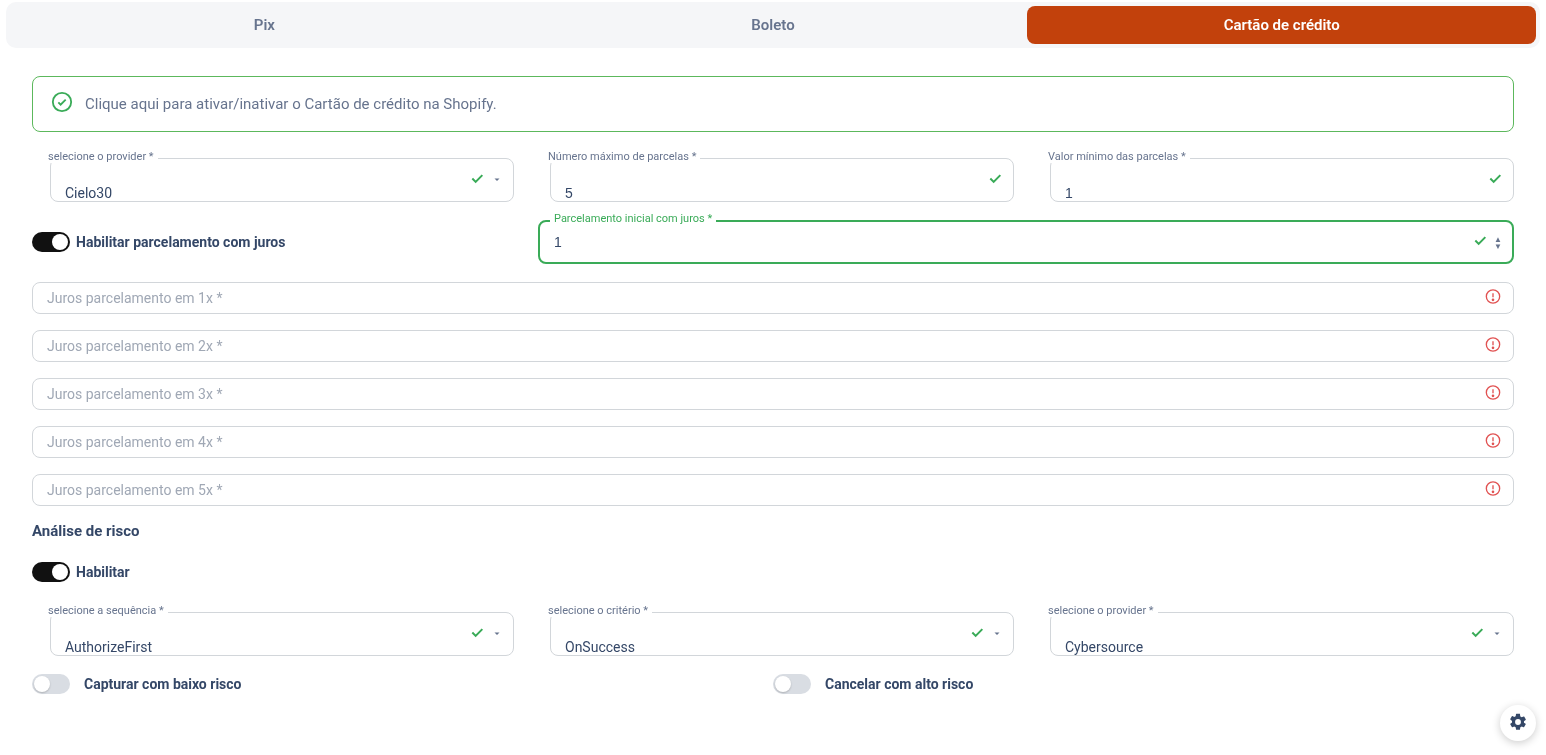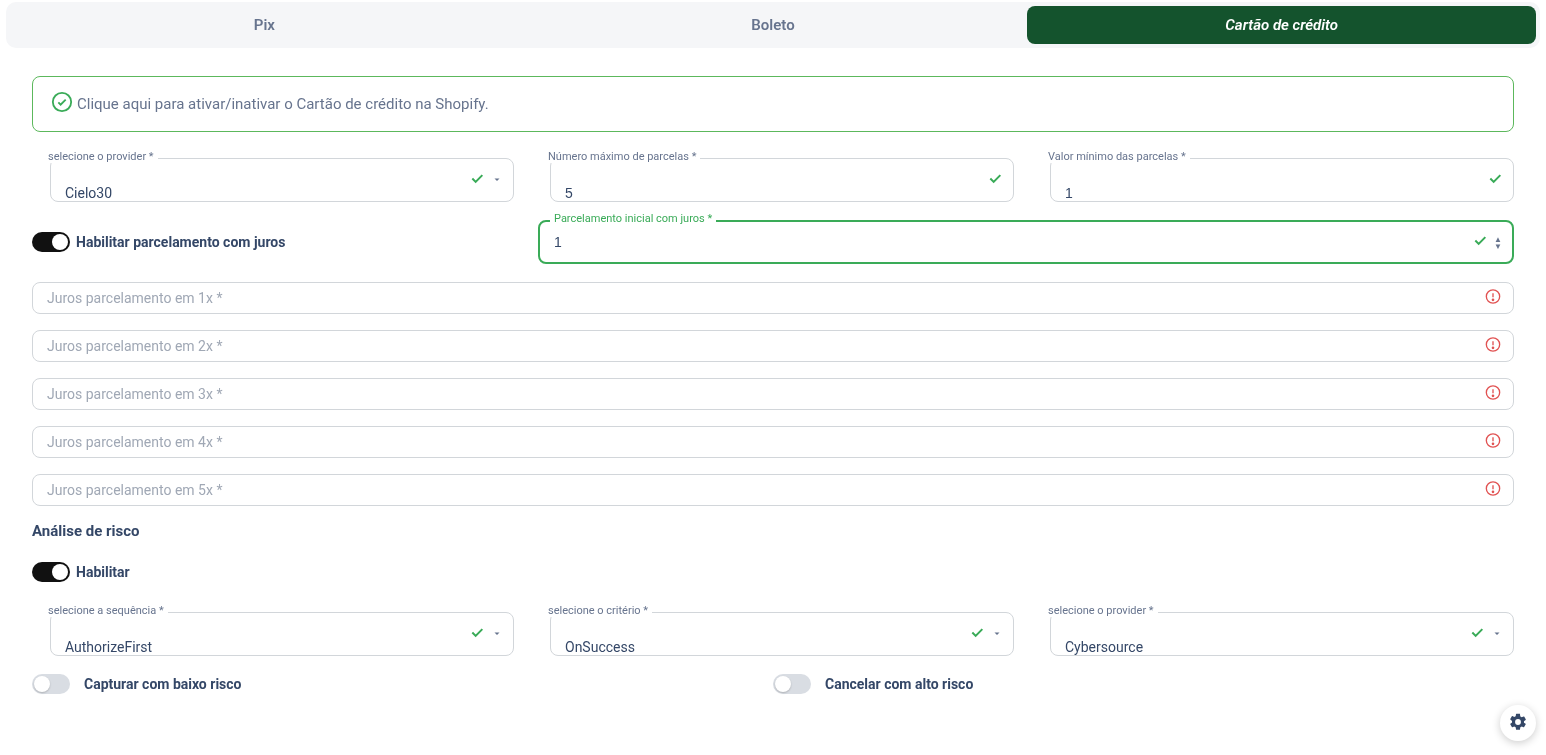--- a/index.html
+++ b/index.html
@@ -20,37 +20,36 @@
       flex: 1;
       text-align: center;
       padding: 10px 0;
       color: #67748e;
       font-weight: 600;
       border-radius: 8px;
       cursor: pointer;
       font-size: 15px;
     }
     .tab.active {
-      background: #14532d;
+      background: #c2410c;
       color: #fff;
-      font-style: italic;
     }
     .panel {
       background: #fff;
       border-radius: 14px;
       margin: 10px 6px 0 6px;
       padding: 18px 26px 20px 26px;
     }
     .alert {
       border: 1px solid #5cb85c;
       border-radius: 8px;
       padding: 14px 18px;
       display: flex;
       align-items: center;
-      gap: 4px;
+      gap: 12px;
       color: #67748e;
       font-size: 15px;
       margin-bottom: 26px;
     }
     .alert .icon { color: #3aab58; flex-shrink: 0; }
     .row { display: flex; gap: 18px; margin-bottom: 18px; }
     .col { flex: 1; min-width: 0; }
     .field-wrap { position: relative; padding-left: 18px; }
     .floating-label {
       position: absolute;

